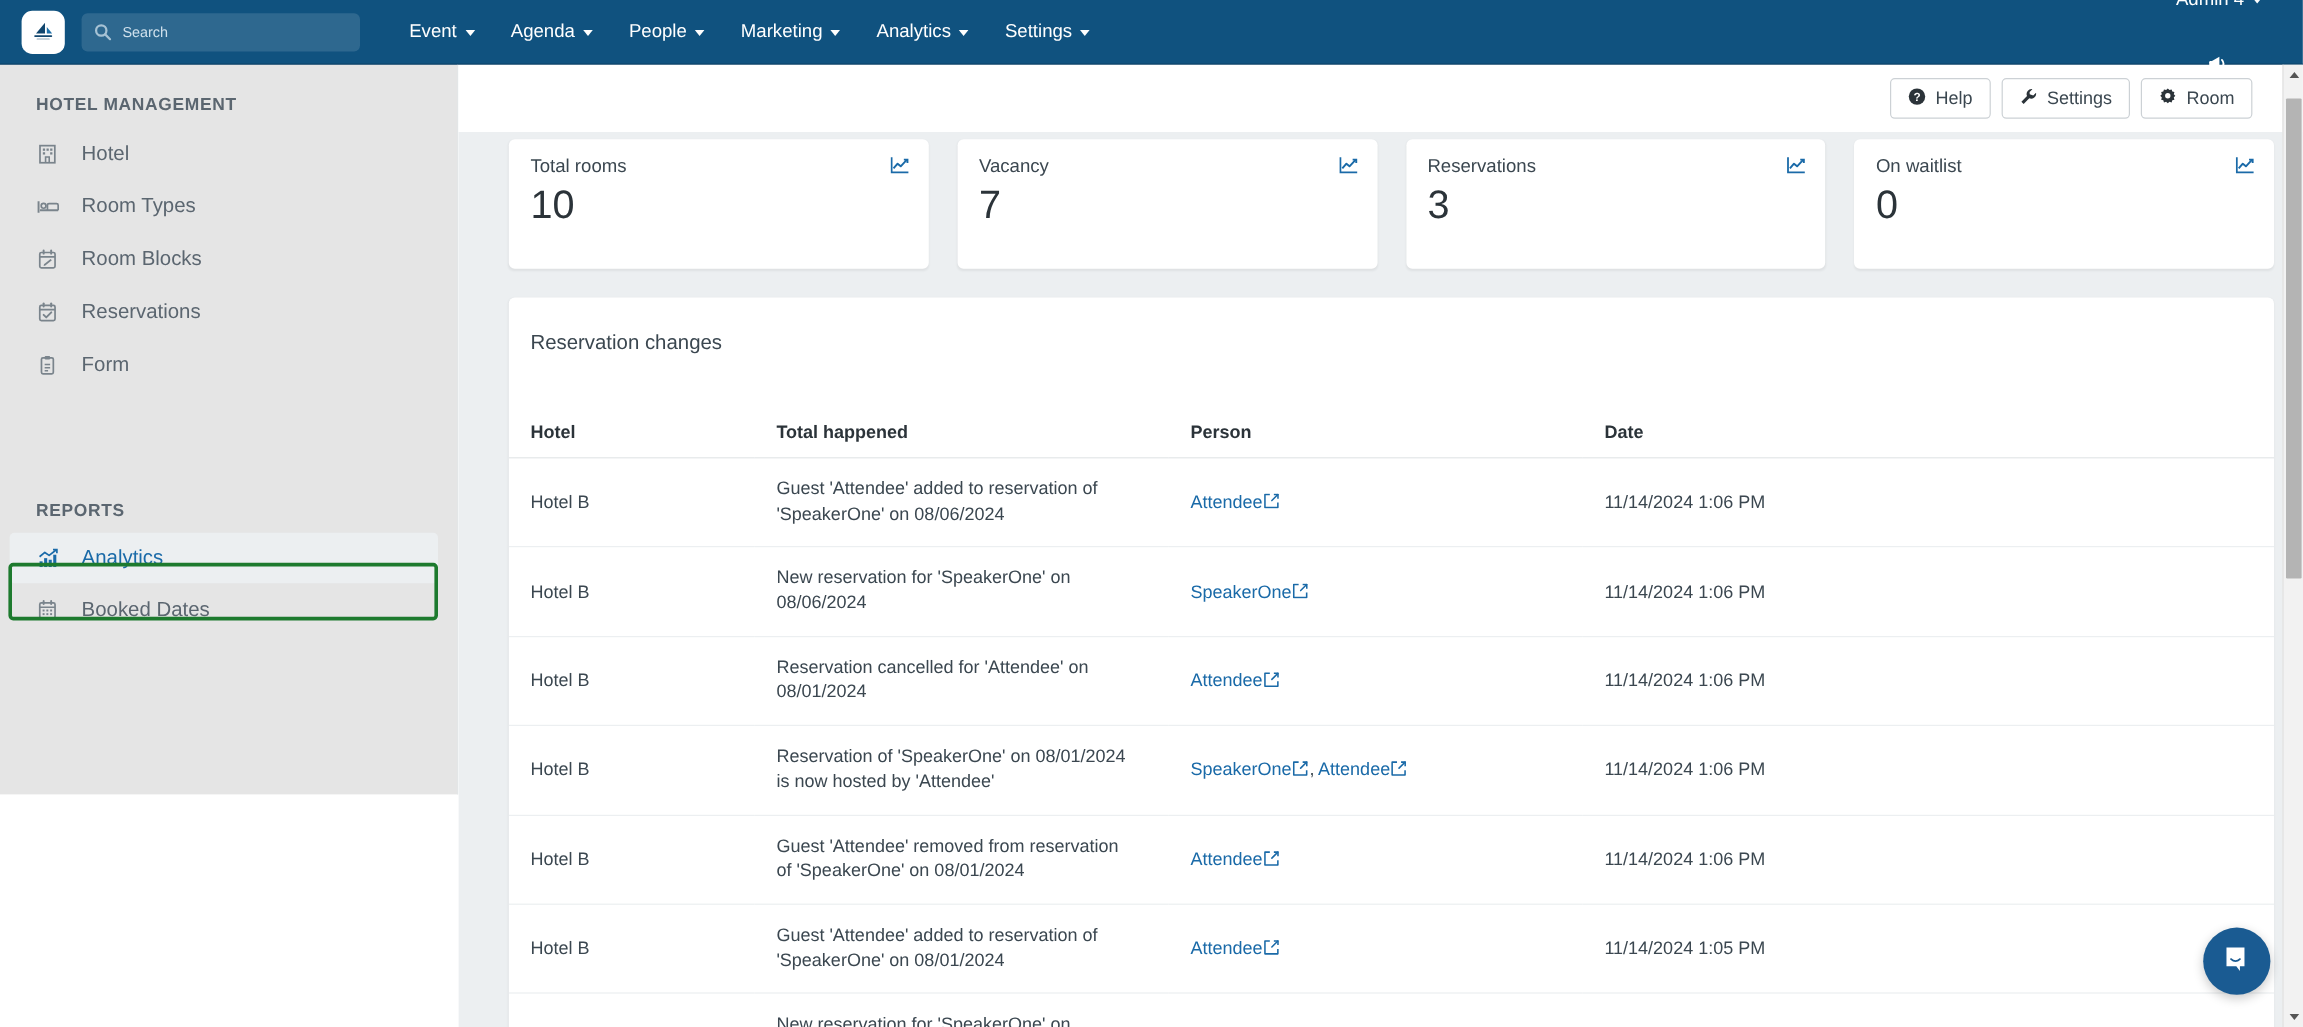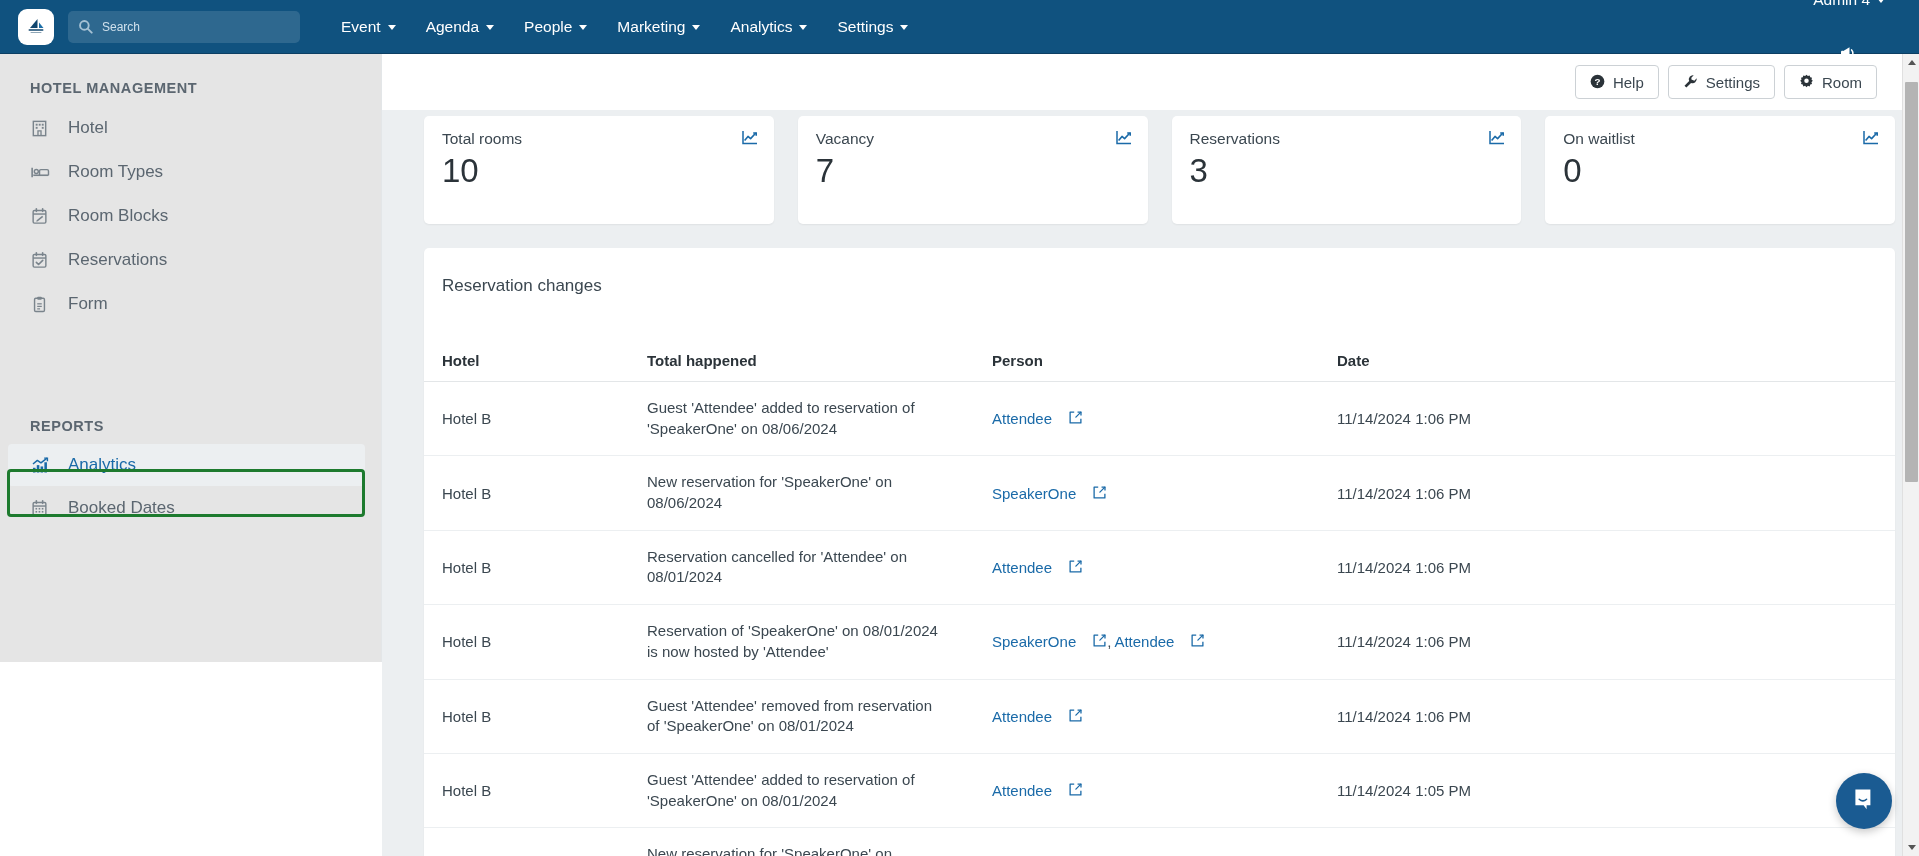--- a/index.html
+++ b/index.html
@@ -193,21 +193,21 @@
     border-bottom: 1px solid #eceff1;
     vertical-align: middle;
   }
   .col-hotel { width: 205px; }
   .col-what  { width: 345px; }
   .col-person{ width: 345px; }
   .col-date  { width: auto; }
   td.col-what { line-height: 1.38; padding-right: 30px; }
   .plink {
     color: #1a6aa8; text-decoration: none; white-space: nowrap;
-    display: inline-flex; align-items: center; gap: 17px; cursor: pointer;
+    display: inline-flex; align-items: center; gap: 1px; cursor: pointer;
   }
   .plink svg { display: block; position: relative; top: -1px; }
   .sep { color: #3b4750; margin: 0 3px 0 1px; }
 
   
   #vscroll {
     position: absolute; right: 0; top: 54px;
     width: 17px; height: 802px;
     background: #f2f2f2; border-left: 1px solid #e0e0e0;
   }

